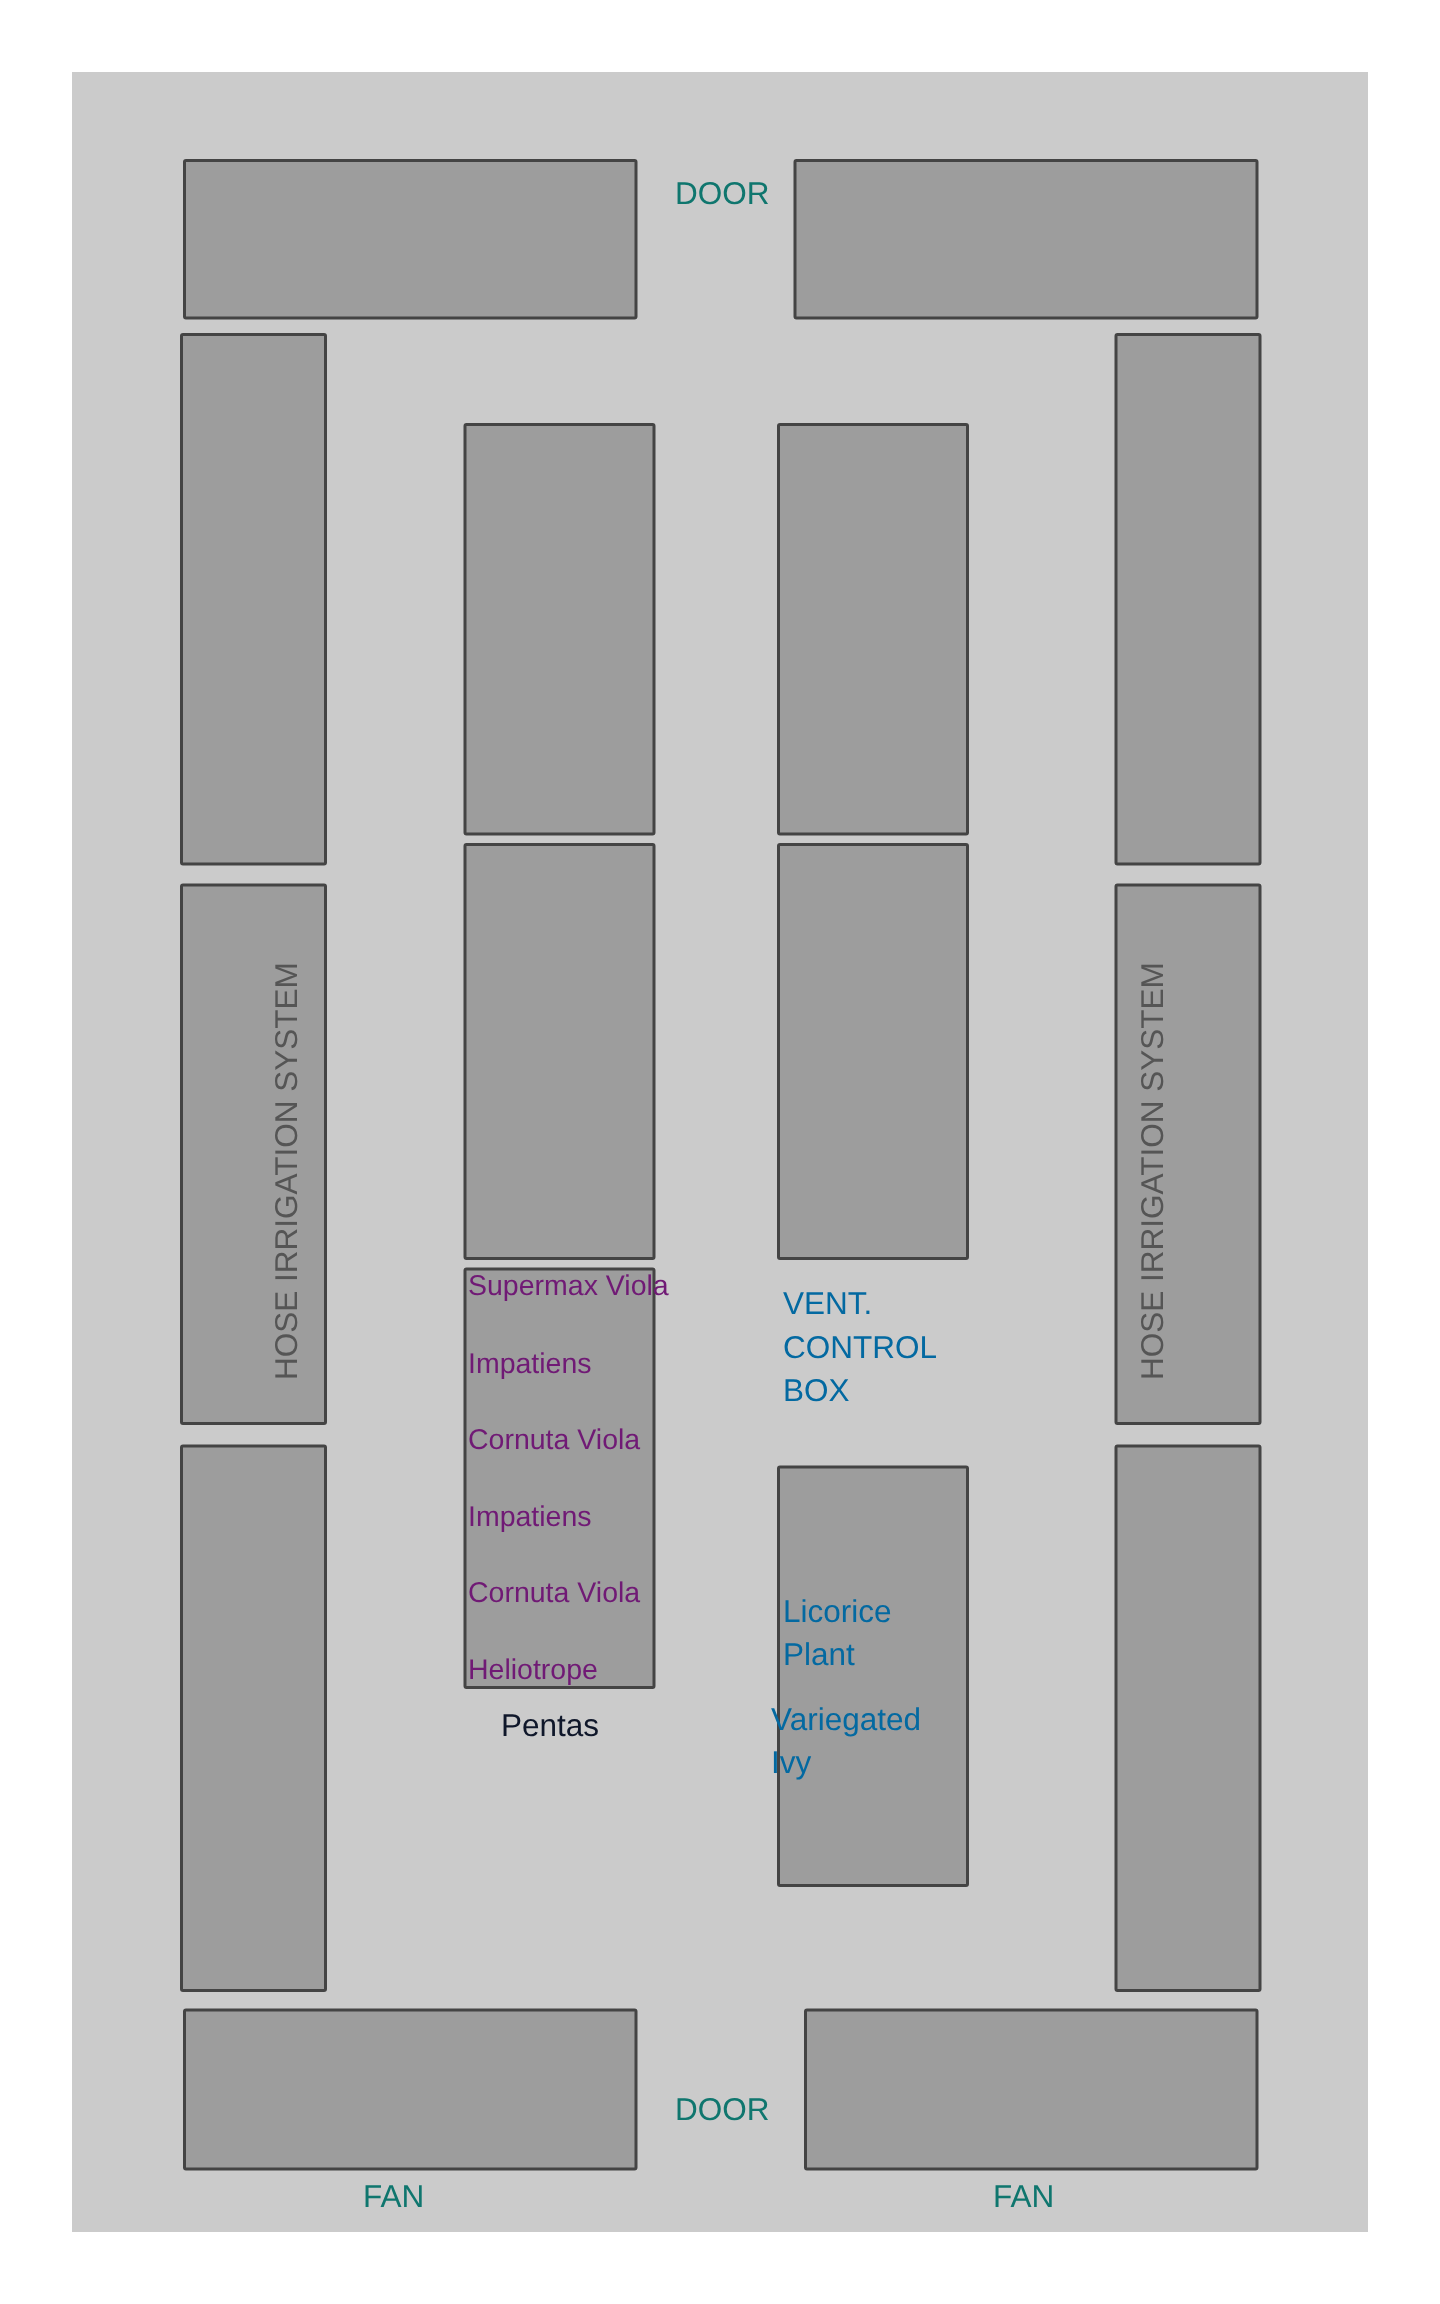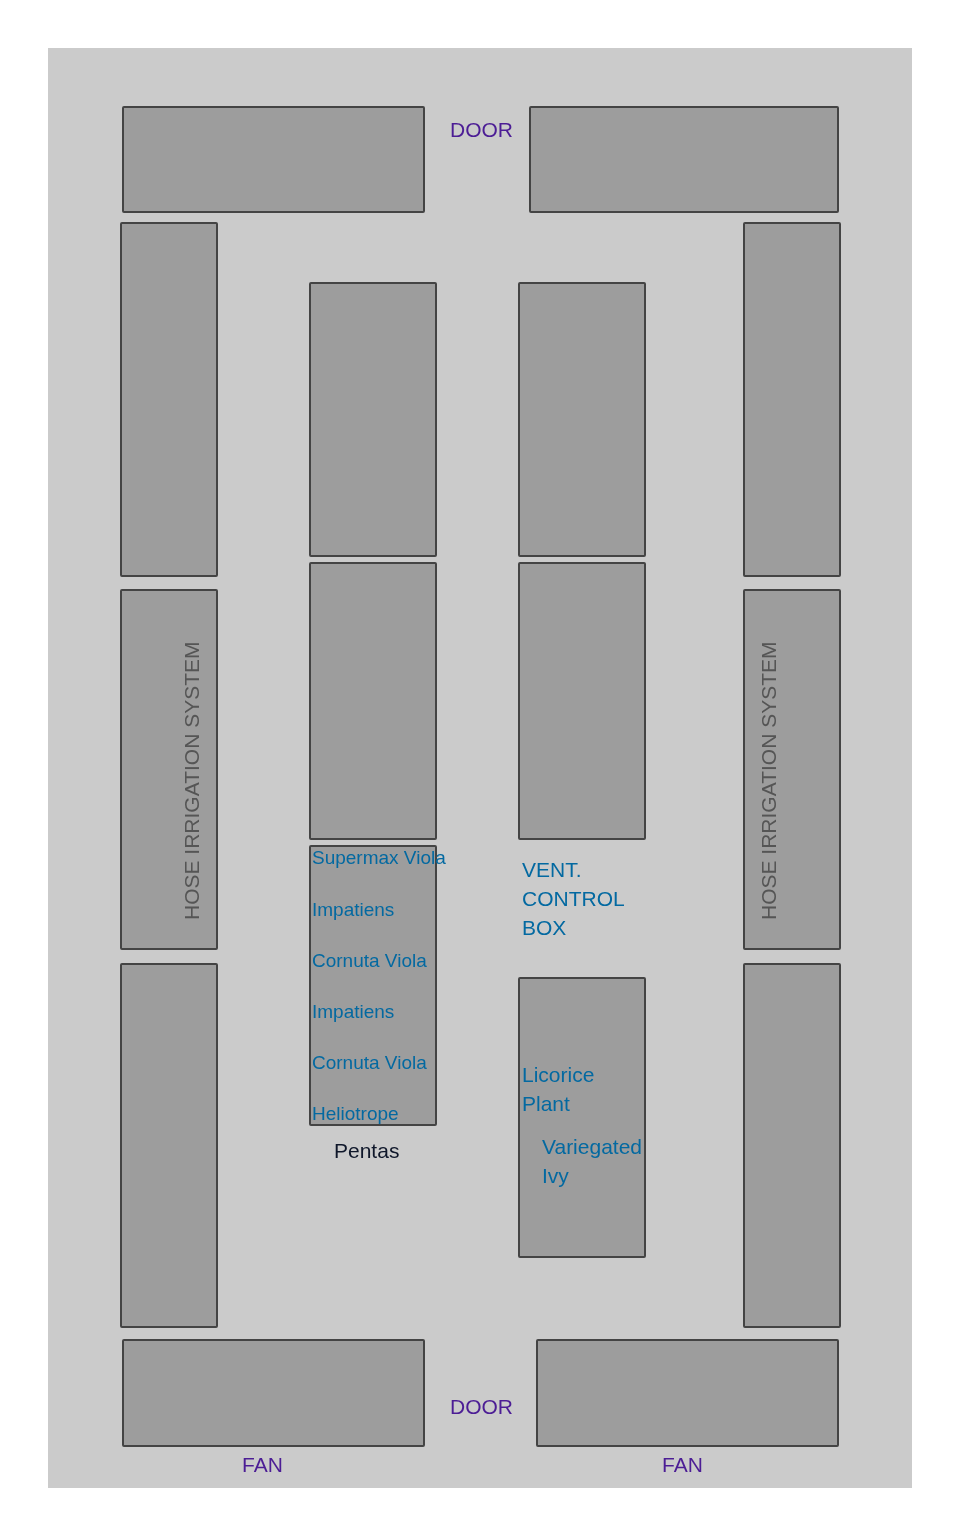--- a/index.html
+++ b/index.html
@@ -1,22 +1,22 @@
 <!DOCTYPE html>
 <html><head>
 <meta charset="utf-8">
 <style>
   html, body { margin:0; padding:0; background:#ffffff; }
   body { width:960px; height:1536px; position:relative; overflow:hidden;
          font-family:"Liberation Sans", "DejaVu Sans", sans-serif; }
   .floor { position:absolute; left:48px; top:48px; width:864px; height:1440px; background:#cbcbcb; }
   .bench { position:absolute; background:#9d9d9d; border:2px solid #444; border-radius:2px; box-sizing:border-box; }
-  .lbl { position:absolute; color:#4c1d95; font-size:21px; line-height:1; white-space:nowrap; }
+  .lbl { position:absolute; color:#0f766e; font-size:21px; line-height:1; white-space:nowrap; }
   .vlbl { position:absolute; color:#555; font-size:21px; transform:rotate(-90deg); transform-origin:left top; white-space:nowrap; }
-  .plant { position:absolute; color:#0369a1; font-size:19px; white-space:nowrap; line-height:1; }
+  .plant { position:absolute; color:#701a75; font-size:19px; white-space:nowrap; line-height:1; }
   .ml { position:absolute; color:#0369a1; font-size:21px; line-height:29px; white-space:pre-line; }
 </style>
 </head>
 <body>
 
 <div class="floor"></div>
 
 <div class="bench" style="left:122px;top:106px;width:303px;height:107px;"></div>
 <div class="bench" style="left:529px;top:106px;width:310px;height:107px;"></div>
 <div class="lbl" style="left:450px;top:119px;">DOOR</div>
@@ -43,20 +43,20 @@
 <div class="lbl" style="left:334px;top:1140px;color:#0f172a;">Pentas</div>
 
 <div class="bench" style="left:518px;top:282px;width:128px;height:275px;"></div>
 <div class="bench" style="left:518px;top:562px;width:128px;height:278px;"></div>
 <div class="ml" style="left:522px;top:855px;">VENT.
 CONTROL
 BOX</div>
 <div class="bench" style="left:518px;top:977px;width:128px;height:281px;"></div>
 <div class="ml" style="left:522px;top:1060px;">Licorice
 Plant</div>
-<div class="ml" style="left:542px;top:1132px;">Variegated
+<div class="ml" style="left:514px;top:1132px;">Variegated
 Ivy</div>
 
 <div class="bench" style="left:122px;top:1339px;width:303px;height:108px;"></div>
 <div class="bench" style="left:536px;top:1339px;width:303px;height:108px;"></div>
 <div class="lbl" style="left:450px;top:1396px;">DOOR</div>
 <div class="lbl" style="left:242px;top:1454px;">FAN</div>
 <div class="lbl" style="left:662px;top:1454px;">FAN</div>
 
 </body></html>

